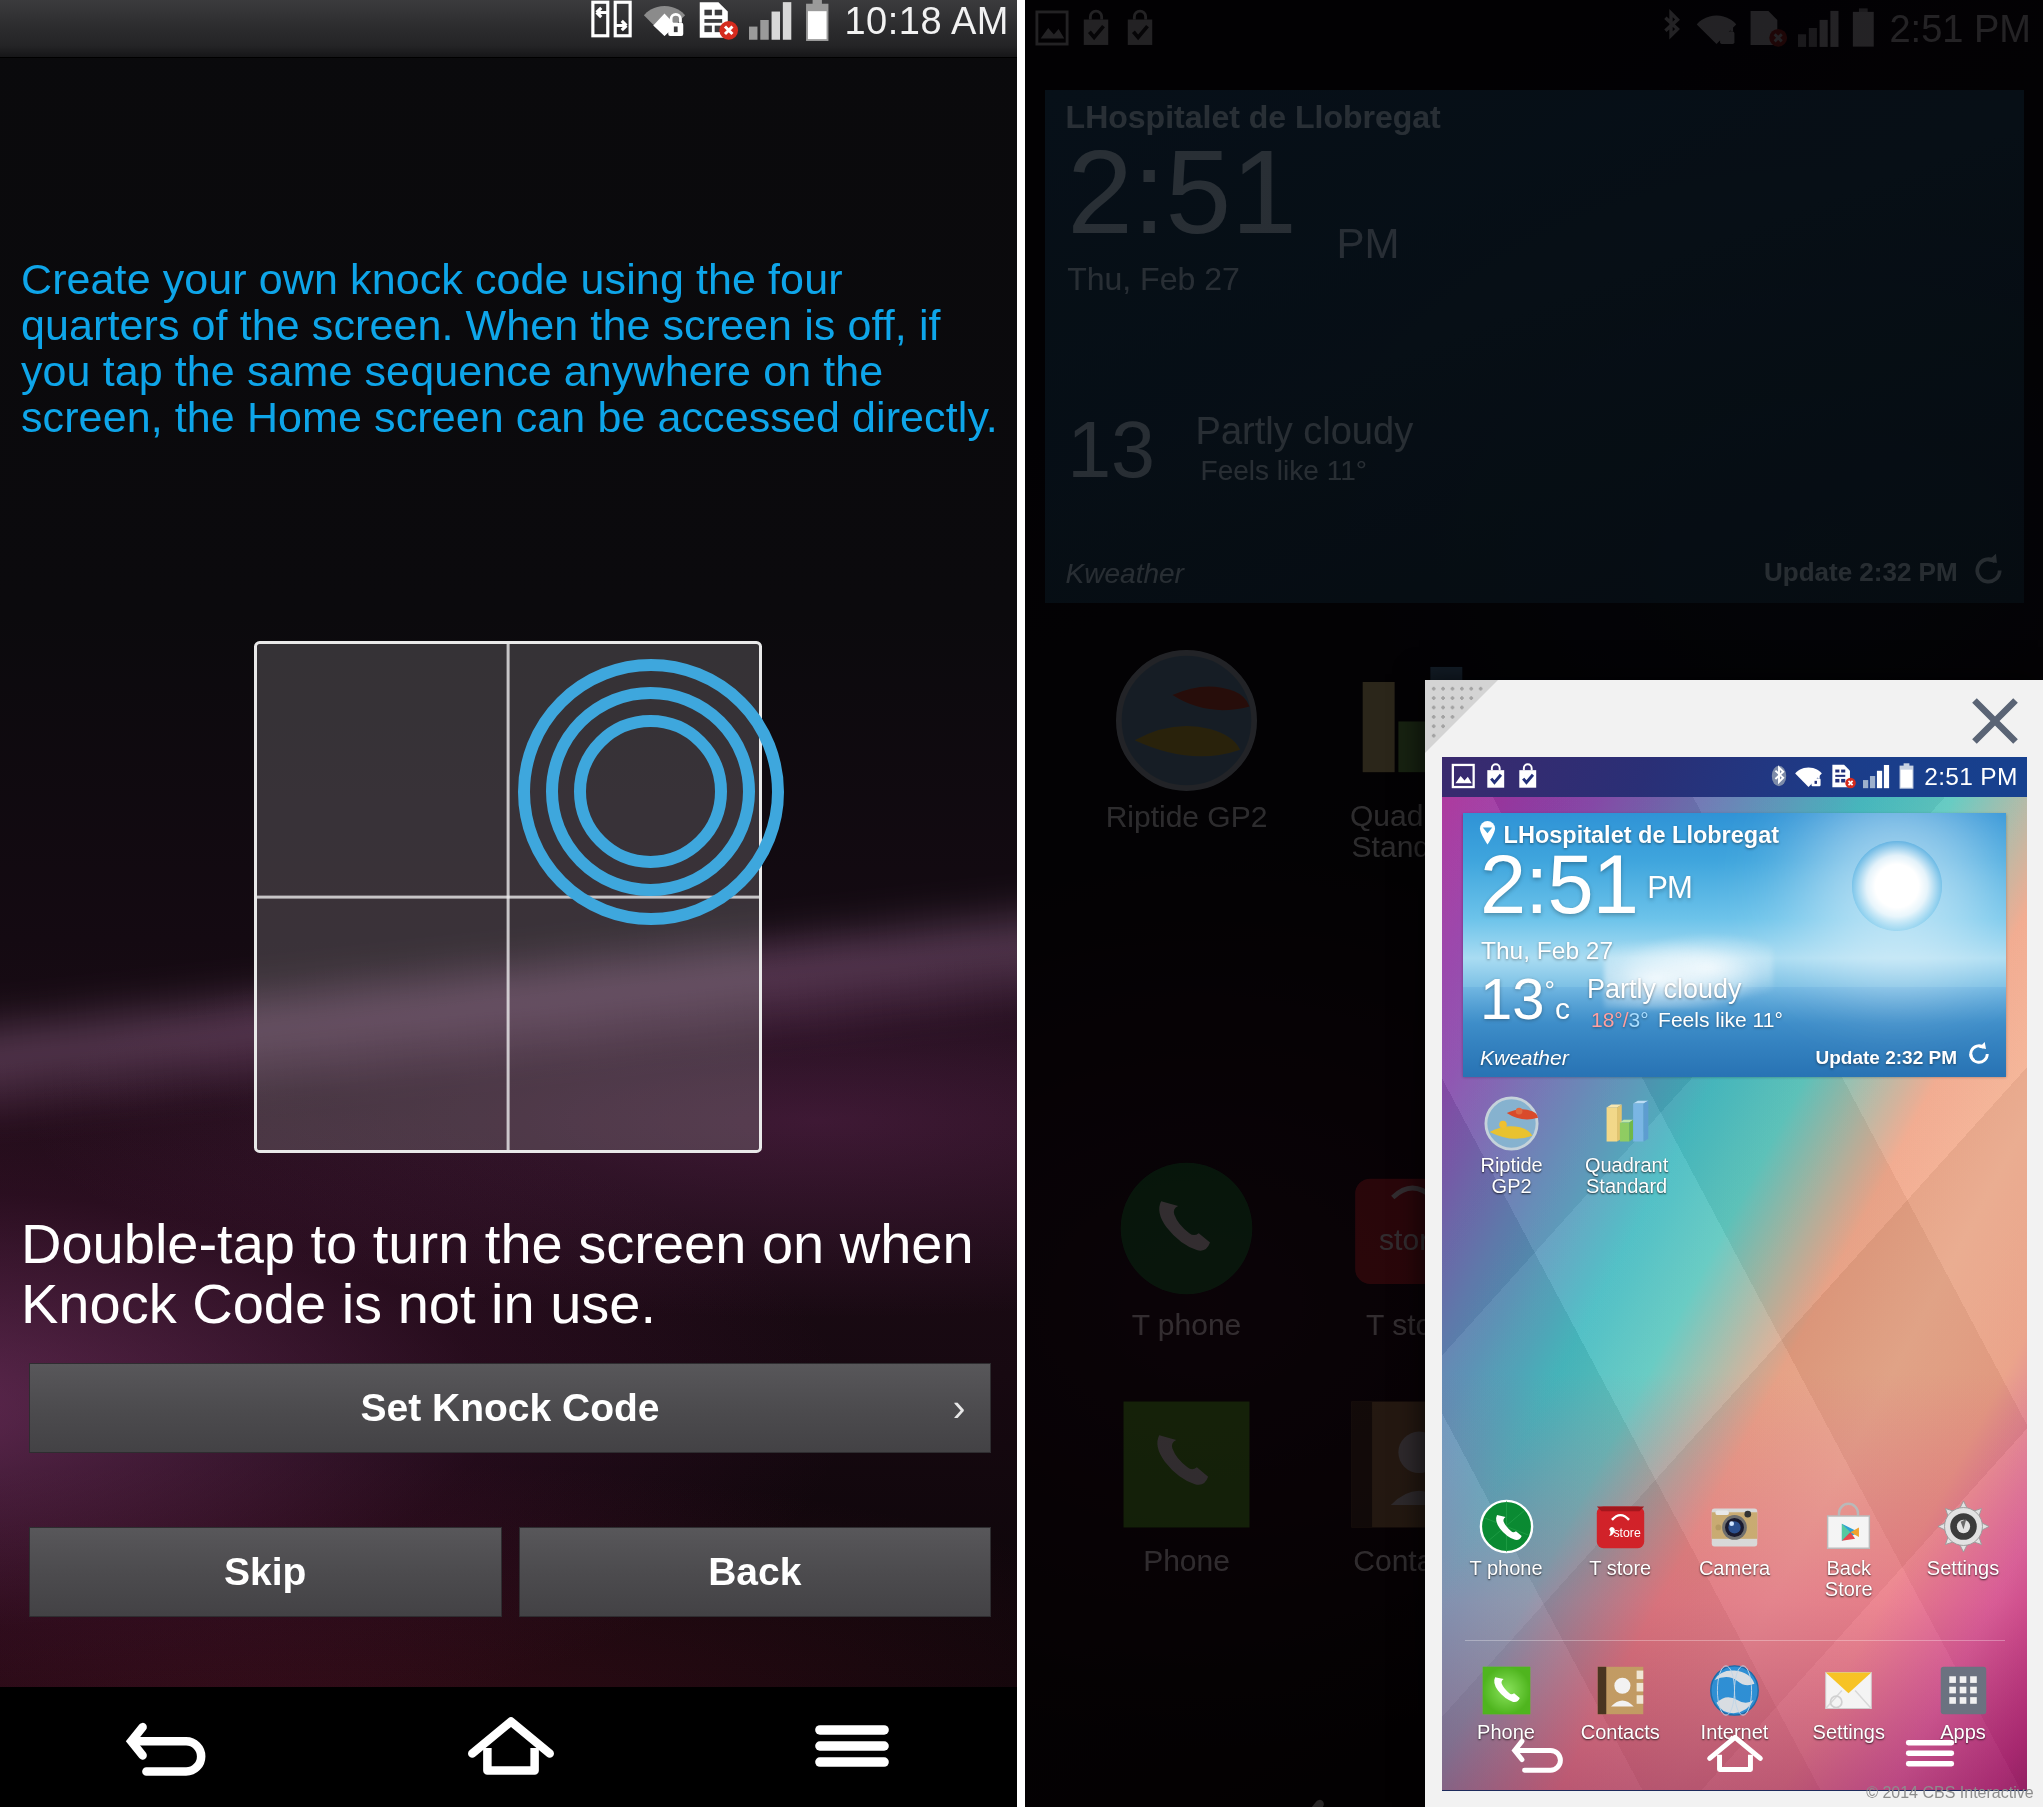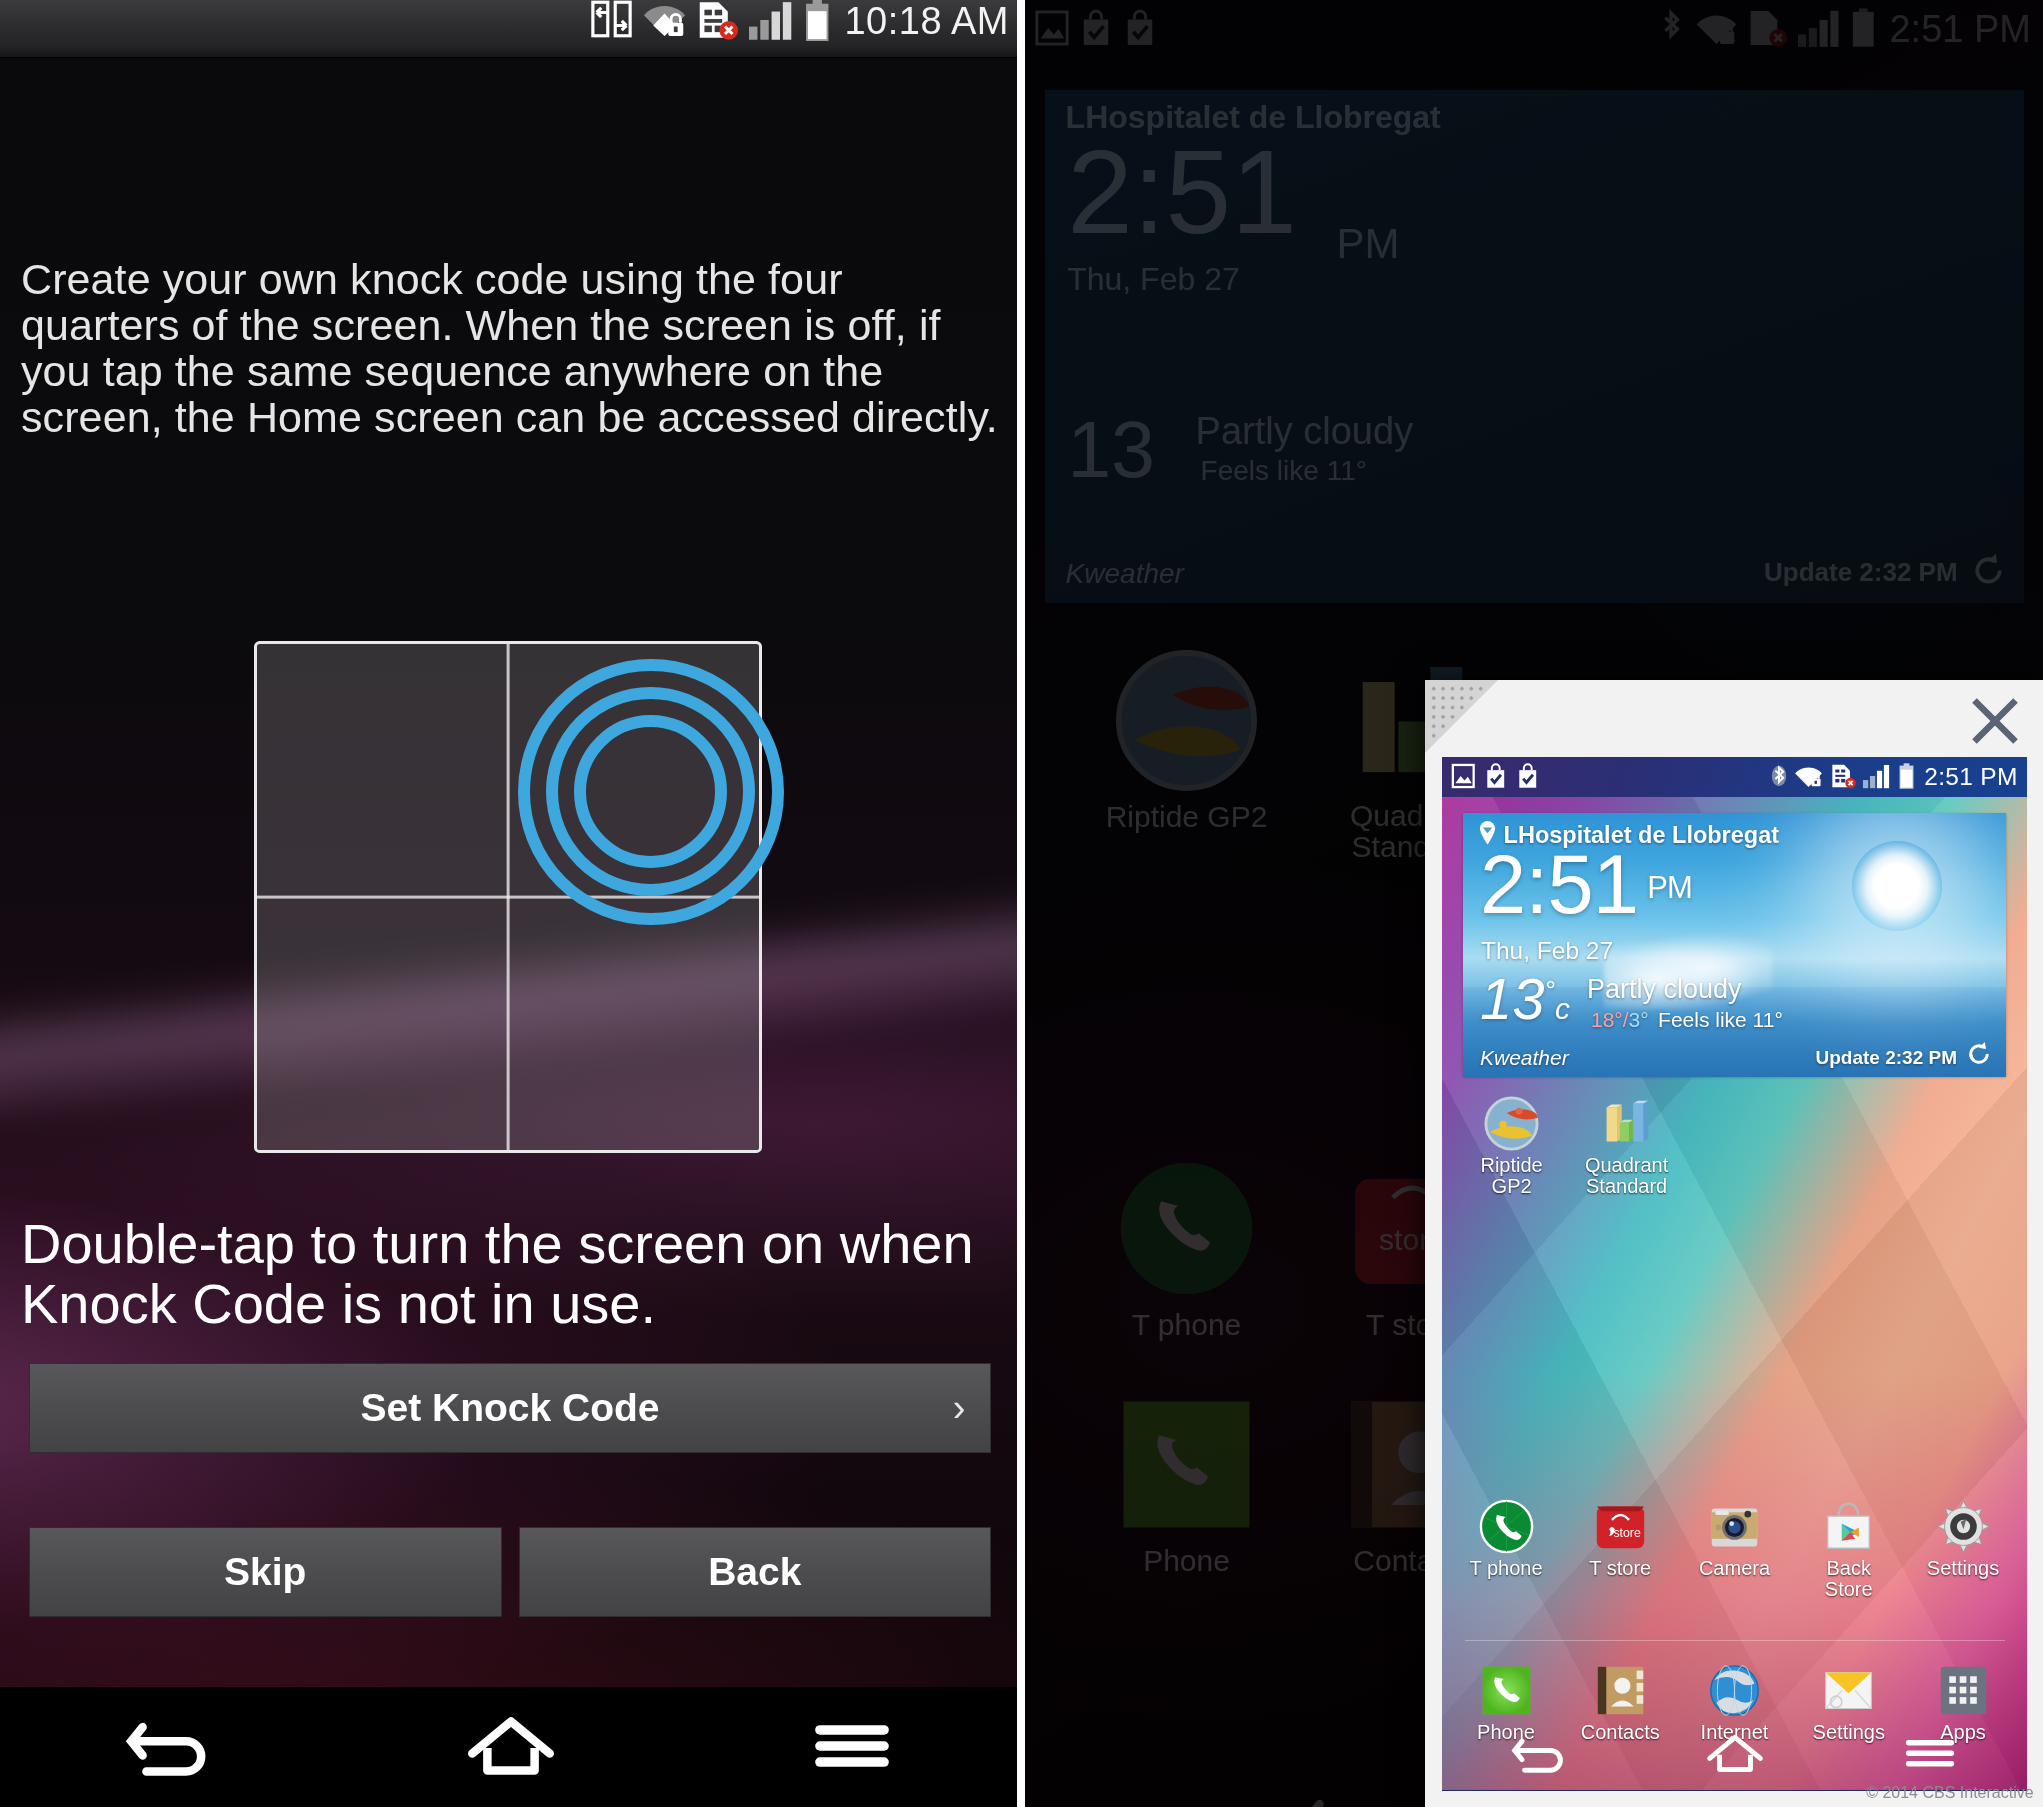--- a/index.html
+++ b/index.html
@@ -29,21 +29,21 @@
     border-bottom:1.9px solid #000; z-index:5; }
   .lp-time { color:#f2f2f2; font-size:38px; letter-spacing:0.5px; margin-left:5.6px; }
 
   .lp-titlebar { position:absolute; left:0; top:60px; width:1022px; height:88px;
     background:#4a4e57; border-top:0.9px solid #6c7079; display:flex; align-items:center; z-index:4; }
   .lp-title { color:#f4f4f4; font-size:40px; padding-left:31px; letter-spacing:0.2px; }
 
   .lp-body { position:absolute; left:0; top:148px; width:1022px; height:1660px; z-index:3; }
 
   .lp-desc { position:absolute; left:21px; top:108px; width:979px;
-    color:#e5e5e5; font-size:43px; line-height:1.07; letter-spacing:0.1px; }
+    color:#0ea5e9; font-size:43px; line-height:1.07; letter-spacing:0.1px; }
 
   
   .kc-grid { position:absolute; left:254px; top:493px; width:508px; height:512px;
     border:3.8px solid #e9e9e9; border-radius:5.6px; background:rgba(150,145,150,.30); }
   .kc-v { position:absolute; left:50%; top:0; width:2.8px; height:100%;
     background:rgba(240,238,240,.78); transform:translateX(-1.4px); }
   .kc-h { position:absolute; top:50%; left:0; height:2.8px; width:100%;
     background:rgba(240,238,240,.78); transform:translateY(-1.4px); }
   .kc-rings { position:absolute; left:52%; top:3%; width:266px; height:266px; }
   .kc-ring { position:absolute; border-radius:50%; border:12.2px solid #3ea7dd; }
@@ -137,21 +137,21 @@
                radial-gradient(ellipse at 62% 45%, rgba(255,255,255,.78) 0%, rgba(255,255,255,0) 60%);
     filter:blur(2.8px); }
   .w-loc { position:absolute; left:15px; top:7.5px; display:flex; align-items:center; gap:6.6px;
     color:#fff; font-size:23.5px; font-weight:bold; text-shadow:0 0.9px 2.8px rgba(0,0,0,.45); z-index:2; }
   .w-time { position:absolute; left:17px; top:30px; color:#fff; font-size:83px; line-height:1;
     font-weight:300; text-shadow:0 1.9px 4.7px rgba(0,0,0,.28); z-index:2; letter-spacing:-0.9px; }
   .w-ampm { font-size:31px; font-weight:400; margin-left:9.4px; vertical-align:15px; }
   .w-date { position:absolute; left:18px; top:124px; color:#fff; font-size:24.5px;
     text-shadow:0 0.9px 2.8px rgba(0,0,0,.4); z-index:2; }
   .w-temp { position:absolute; left:17px; bottom:49px; color:#fff; font-size:58px; font-weight:300;
-    text-shadow:0 0.9px 3.8px rgba(0,0,0,.3); z-index:2; line-height:1;font-style:italic; }
+    text-shadow:0 0.9px 3.8px rgba(0,0,0,.3); z-index:2; line-height:1; }
   .w-temp sup { font-size:26px; vertical-align:super; }
   .w-temp .unit { font-size:30px; }
   .w-cond { position:absolute; left:124px; bottom:72px; color:#fff; font-size:27px;
     text-shadow:0 0.9px 2.8px rgba(0,0,0,.4); z-index:2; }
   .w-hilo { position:absolute; left:128px; bottom:45px; font-size:21px; z-index:2;
     text-shadow:0 0.9px 2.8px rgba(0,0,0,.4); }
   .w-hi { color:#ff9f9f; } .w-lo { color:#a9ddff; } .w-feel { color:#fff; margin-left:9.4px; }
   .w-brand { position:absolute; left:17px; bottom:7.5px; color:#fff; font-size:21px; font-style:italic;
     text-shadow:0 0.9px 2.8px rgba(0,0,0,.45); z-index:2; }
   .w-update { position:absolute; right:49px; bottom:8.5px; color:#fff; font-size:19px; font-weight:bold;

